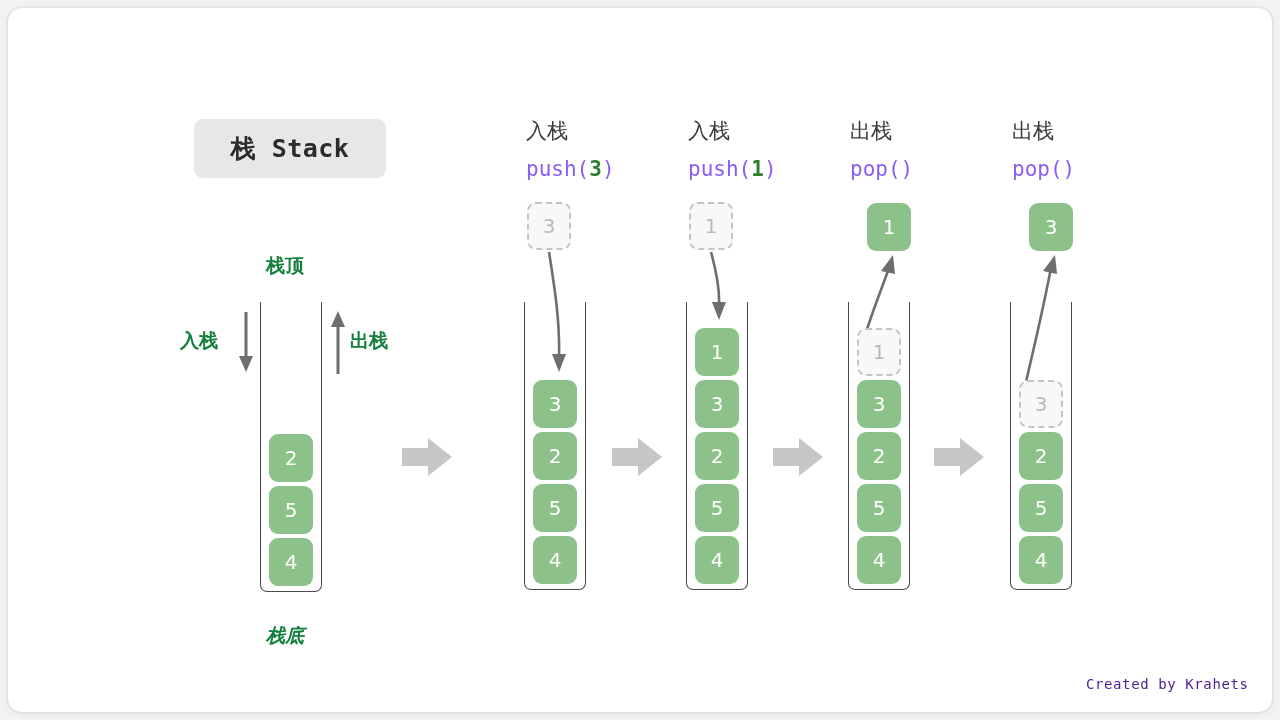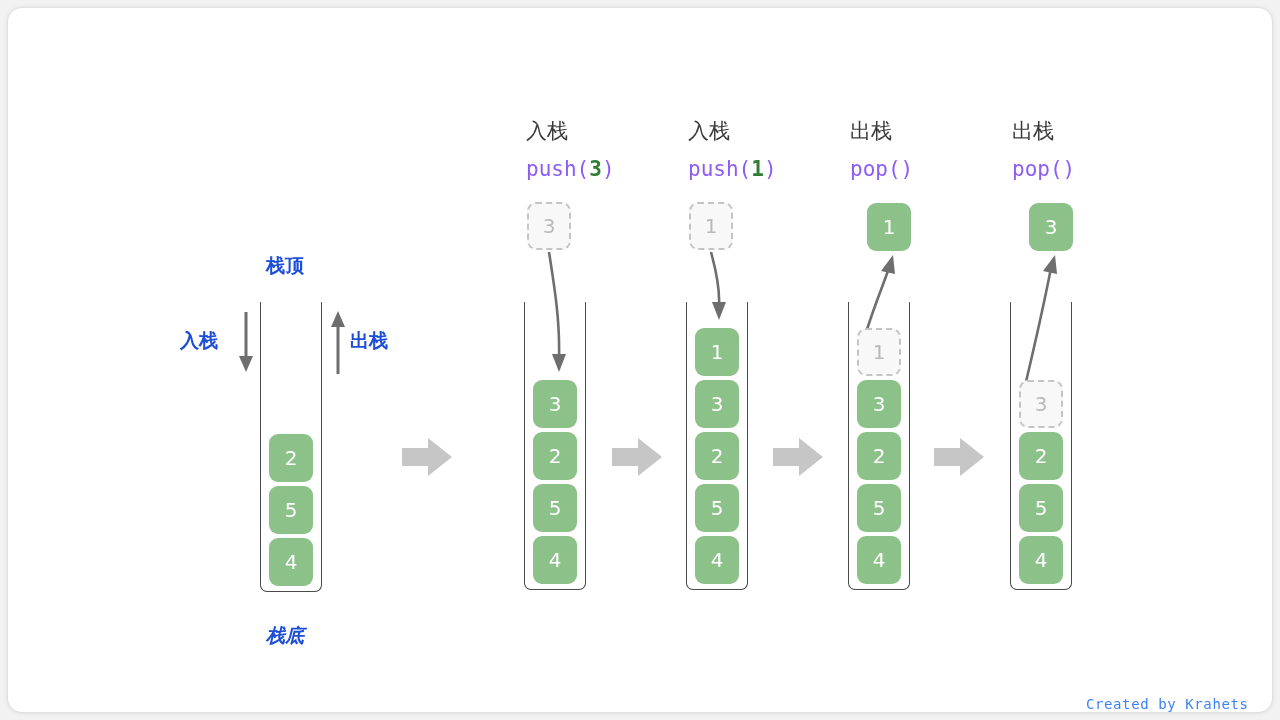--- a/index.html
+++ b/index.html
@@ -51,21 +51,21 @@
     color: #2b2b2b;
     letter-spacing: 0.5px;
     white-space: nowrap;
   }
 
   
   .cn-label {
     font-family: "DejaVu Sans", sans-serif;
     font-size: 19px;
     font-weight: bold;
-    color: #1d4ed8;
+    color: #15803d;
     white-space: nowrap;
   }
   .col-head {
     font-family: "DejaVu Sans", sans-serif;
     font-size: 21px;
     color: #3a3a3a;
     white-space: nowrap;
     line-height: 38px;
   }
   .col-head .mono {
@@ -110,36 +110,39 @@
   }
   .cell.ghost {
     background: #f8f8f8;
     border: 2px dashed #c4c4c4;
     color: #b9b9b9;
   }
 
   
   #footer {
     left: 1078px;
-    top: 688px;
+    top: 668px;
     font-family: "DejaVu Sans Mono", "Liberation Mono", monospace;
     font-size: 14px;
-    color: #3b82f6;
+    color: #4c1d95;
     letter-spacing: 0.6px;
     white-space: nowrap;
   }
 
   svg { display: block; overflow: visible; }
 </style>
 </head>
 <body>
 
 <div id="page">
   <div id="card">
 
+    <div class="abs" id="title-badge">
+      <span class="tx">栈 Stack</span>
+    </div>
 
     <div class="abs" style="left:160px; top:230px; width:250px; height:420px;">
 
       <div class="abs cn-label" style="left:98px; top:15px;">栈顶</div>
 
       <div class="abs cn-label" style="left:12px; top:90px;">入栈</div>
 
       <svg class="abs" width="24" height="70" style="left:66px; top:72px;">
         <line x1="12" y1="2" x2="12" y2="50" stroke="#6e6e6e" stroke-width="3"></line>
         <polygon points="12,62 5,46 19,46" fill="#6e6e6e"></polygon>

